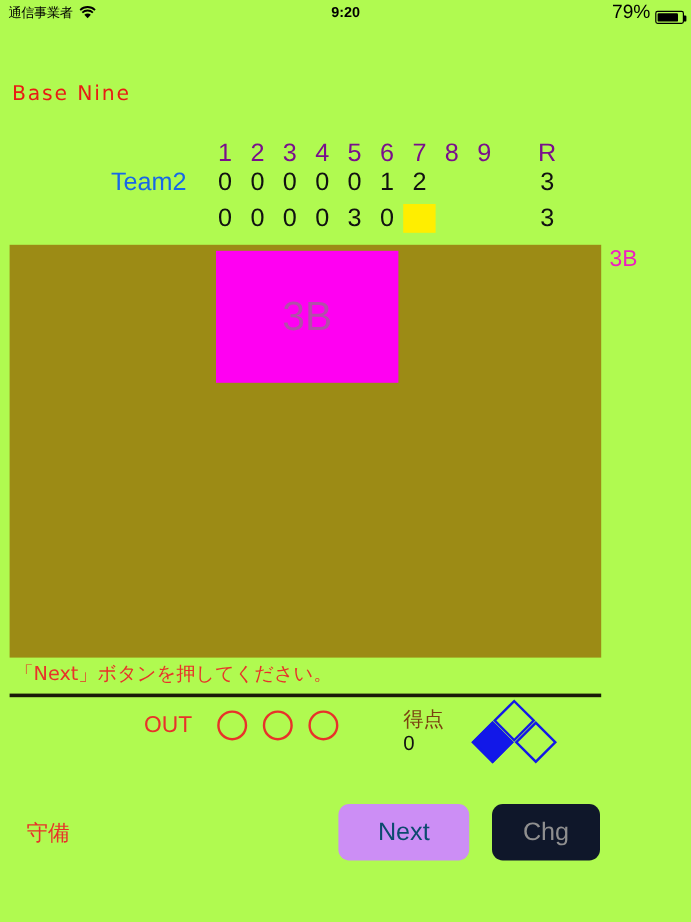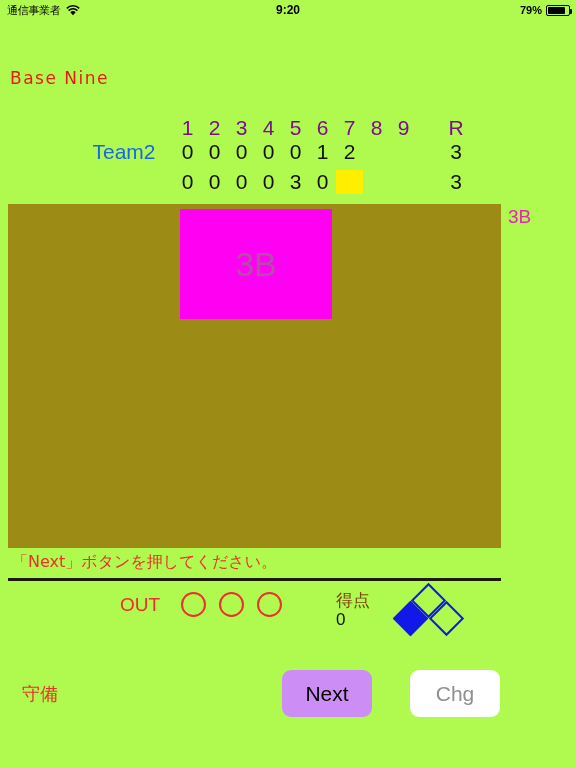--- a/index.html
+++ b/index.html
@@ -43,24 +43,24 @@
     align-items: center;
     justify-content: center;
     font-size: 12px;
     font-weight: bold;
   }
   .sb-right {
     position: absolute;
     right: 6px; top: 0;
     height: 20px;
     display: flex;
-    align-items: center;
+    align-items: flex-end;
     gap: 4px;
-    font-size: 11px;
-    font-weight: bold;
+    font-size: 16px;
+    font-weight: normal;
   }
   .wifi-icon svg { display: block; }
   .battery {
     position: relative;
     width: 24px; height: 11px;
     border: 1px solid #000;
     border-radius: 2px;
     box-sizing: border-box;
   }
   .battery::after {
@@ -247,28 +247,28 @@
     position: absolute;
     border: none;
     border-radius: 9px;
     font-size: 21px;
     font-family: "Liberation Sans", sans-serif;
     cursor: pointer;
     padding: 0;
   }
   .btn-next {
     left: 282px; top: 670px;
-    width: 90px; height: 47px;
+    width: 109px; height: 47px;
     background: #cc8ef5;
-    color: #000000;
+    color: #0c4a6e;
   }
   .btn-chg {
     left: 410px; top: 670px;
     width: 90px; height: 47px;
-    background: #ffffff;
+    background: #0f172a;
     color: #8f8f8f;
   }
 </style>
 </head>
 <body>
 
 <div class="statusbar">
   <div class="sb-left">
     <span class="sb-carrier">通信事業者</span>
     <span class="wifi-icon">

